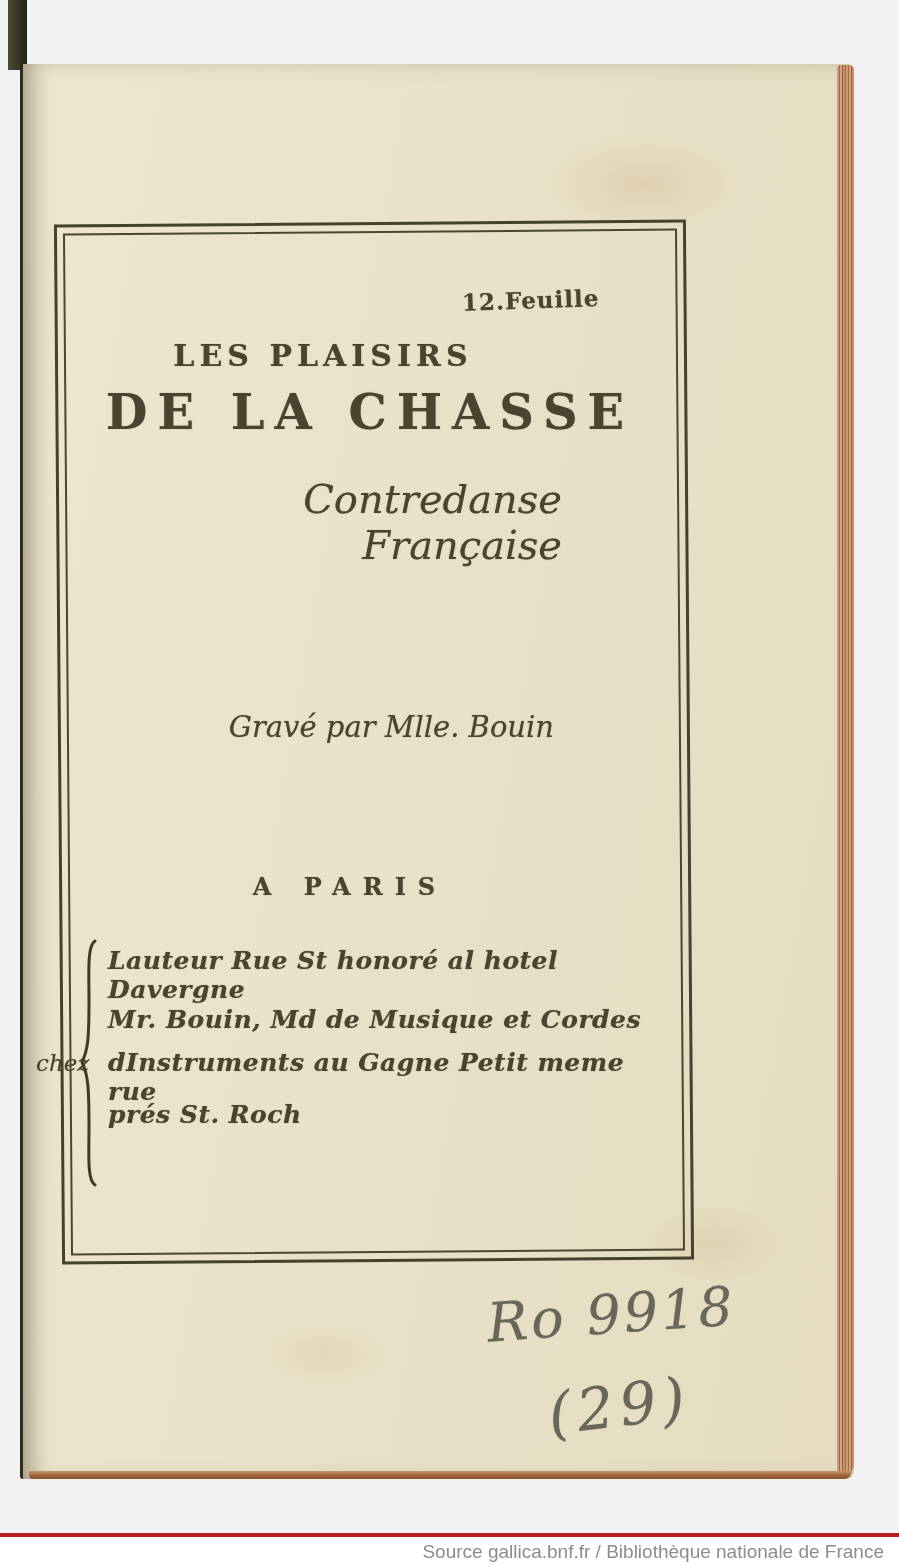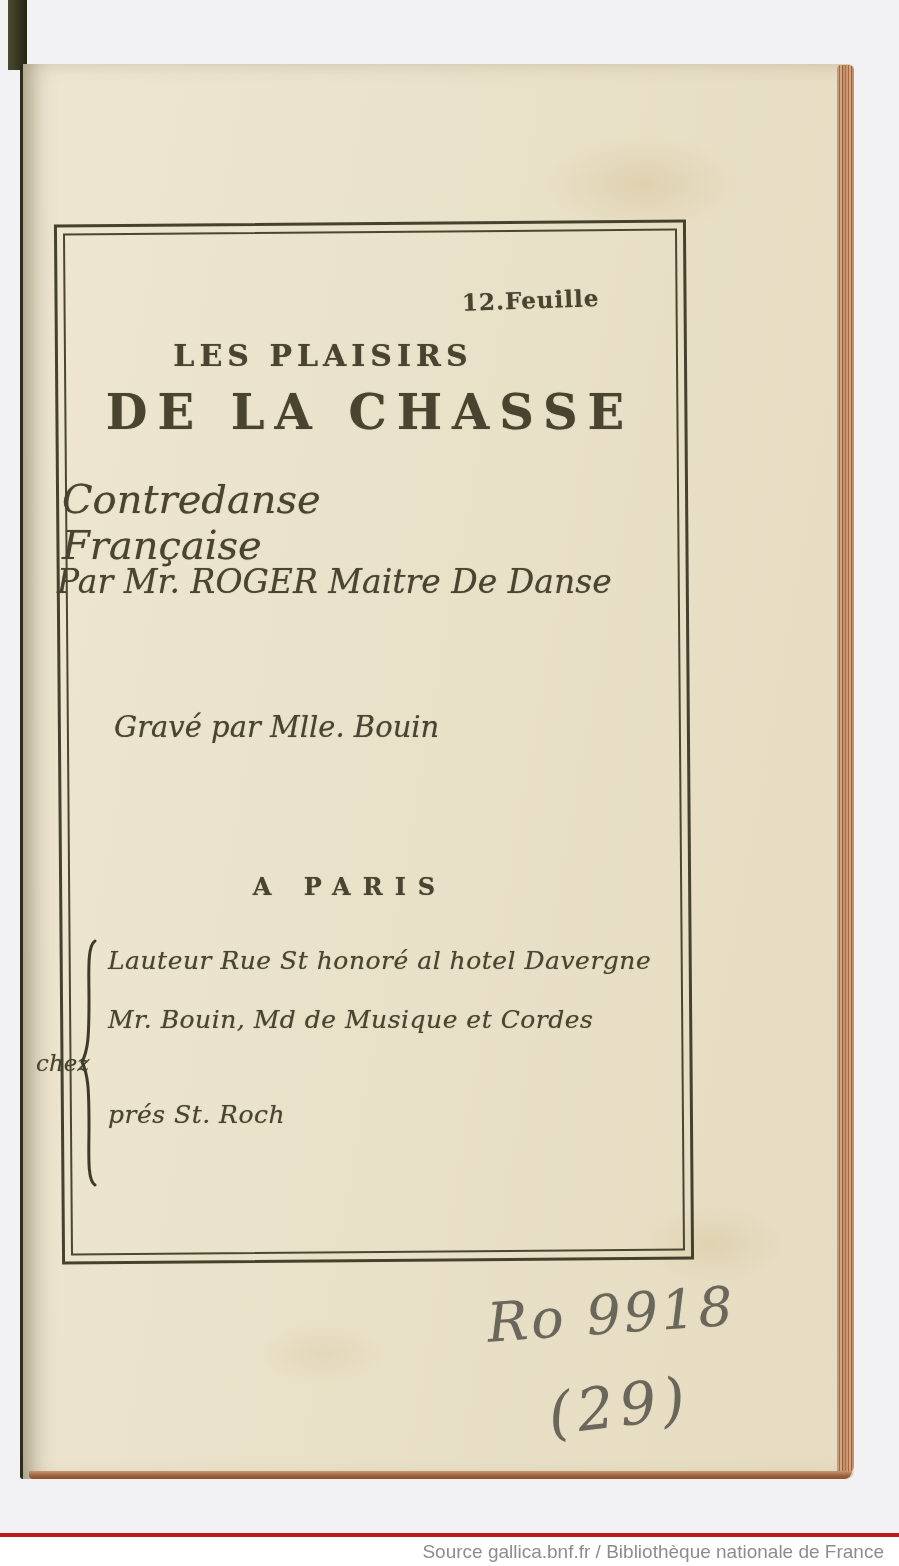--- a/index.html
+++ b/index.html
@@ -52,37 +52,37 @@
     pointer-events:none;
   }
   .decorative-frame::before {
     content:""; position:absolute; left:6px; top:6px; right:6px; bottom:6px;
     border:2.5px solid #4a4630;
   }
 
   
   .ink { position:absolute; color:#49432f; text-shadow:0 0 1px rgba(73,67,47,.55); }
   .caps   { font-weight:700; text-align:center; }
-  .script { font-style:italic; text-align:left; }
+  .script { font-style:italic; text-align:right; }
 
   .l-feuille  { left:462px; top:286px; width:160px; font-size:23px; font-weight:700;
                 letter-spacing:1px; transform:rotate(-2deg); text-align:left; }
   .l-title1   { left:63px;  top:338px; width:520px; font-size:30px; letter-spacing:5px; }
   .l-title2   { left:60px;  top:384px; width:620px; font-size:48px; letter-spacing:10px; }
   .l-subtitle { left:62px;  top:476px; width:500px; font-size:40px; word-spacing:32px; }
   .l-author   { left:57px;  top:562px; width:560px; font-size:33px; }
   .l-student  { left:96px;  top:632px; width:440px; font-size:34px; }
   .l-engraver { left:114px; top:710px; width:440px; font-size:29px; }
   .l-price    { left:97px;  top:790px; width:440px; font-size:31px; }
   .l-city     { left:230px; top:872px; width:240px; font-size:24px; letter-spacing:12px; }
 
   .l-chez     { left:36px;  top:1050px; width:60px; font-size:23px; font-style:italic; text-align:left; }
   .brace      { position:absolute; left:78px; top:938px; width:24px; height:250px; }
   .addr       { left:108px; width:560px; font-size:25px; font-style:italic; text-align:left;
-                letter-spacing:.5px; }
+                letter-spacing:.5px;font-weight:bold; }
   .addr1 { top:946px; }  .addr2 { top:997px;margin-top:8px; }  .addr3 { top:1048px; }
   .addr4 { top:1100px; } .addr5 { top:1147px; }
 
   .pencil { position:absolute; color:#6b665a; font-style:italic;
             text-shadow:0 0 1px rgba(107,102,90,.4); }
   .l-shelfmark { left:487px; top:1283px; font-size:54px; letter-spacing:3px; transform:rotate(-4deg); }
   .l-number    { left:548px; top:1372px; font-size:58px; letter-spacing:6px; transform:rotate(-7deg); }
 
   
   .gallica-footer {
@@ -108,36 +108,36 @@
   <div class="decorative-frame"></div>
 
   <div class="ink l-feuille">12.Feuille</div>
 
   <div class="ink caps l-title1">LES PLAISIRS</div>
 
   <div class="ink caps l-title2">DE LA CHASSE</div>
 
   <div class="ink script l-subtitle">Contredanse Française</div>
 
-  <div class="ink script l-author">Par Mr. ROGER Maitre De Danse</div>
 
 
   <div class="ink script l-engraver">Gravé par Mlle. Bouin</div>
 
 
   <div class="ink caps l-city">A PARIS</div>
 
   <div class="ink l-chez">chez</div>
 
   <svg class="brace" viewBox="0 0 24 250">
     <path d="M17,3 C9,8 11,35 11,62 C11,100 10,112 4,124 C10,136 11,150 11,188 C11,216 9,242 17,247" stroke="#3e3a27" fill="none" stroke-width="3" stroke-linecap="round"></path>
   </svg>
 
   <div class="ink addr addr1">Lauteur Rue St honoré al hotel Davergne</div>
   <div class="ink addr addr2">Mr. Bouin, Md de Musique et Cordes</div>
+  <div class="ink addr addr3">dInstruments au Gagne Petit meme rue</div>
   <div class="ink addr addr4">prés St. Roch</div>
 
   <div class="pencil l-shelfmark">Ro 9918</div>
   <div class="pencil l-number">(29)</div>
 
   <div class="gallica-footer">
     <span>Source gallica.bnf.fr / Bibliothèque nationale de France</span>
   </div>
 
 </div>

